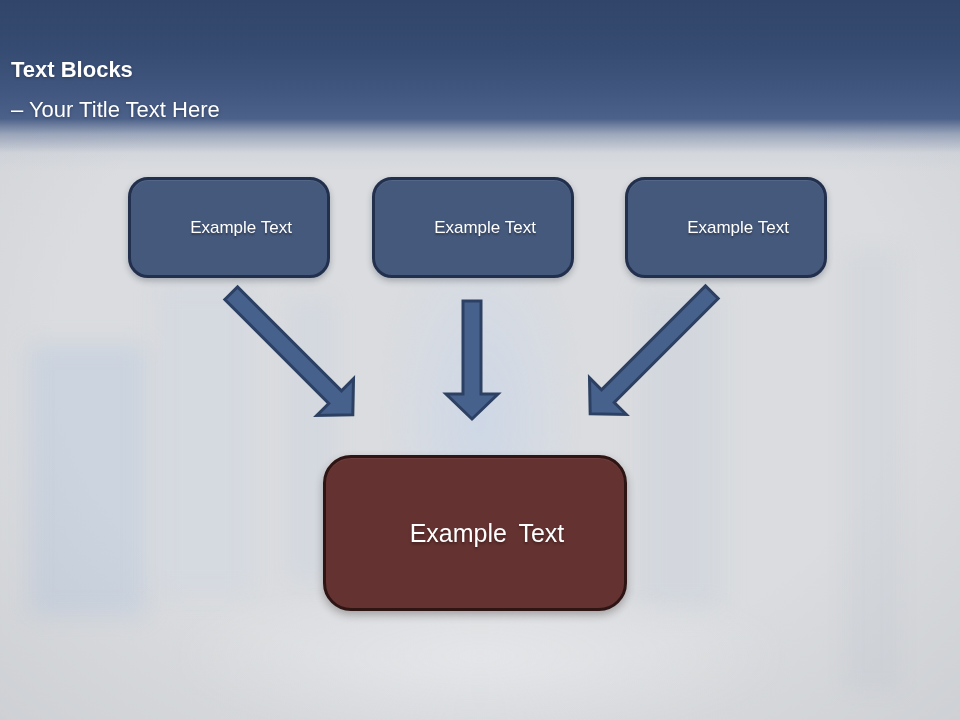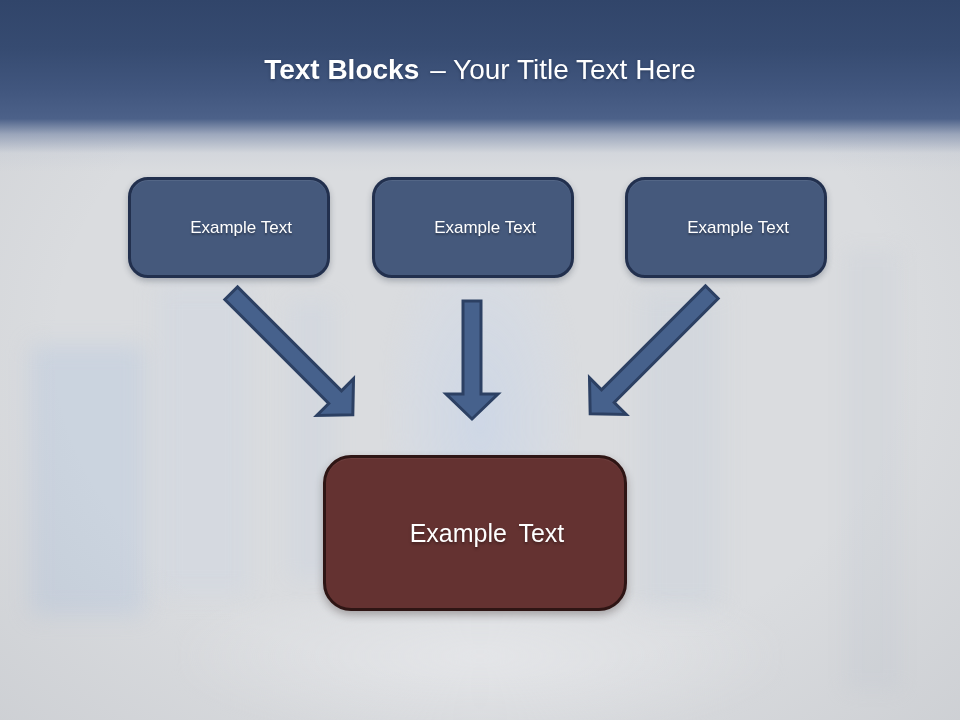--- a/index.html
+++ b/index.html
@@ -37,23 +37,24 @@
       #364B71 28%,
       #41567E 52%,
       var(--header_bottom,#4C6189) 69%,
       rgba(106,124,160,.55) 78%,
       rgba(187,195,210,.22) 89%,
       rgba(218,220,223,0) 100%);
   }
   .page-title{
     position:absolute;left:0;top:50px;width:100%;z-index:3;
     display:flex;justify-content:center;align-items:baseline;
-    color:var(--title_text,#FFFFFF);font-size:28px;line-height:40px;
+    color:var(--title_text,#FFFFFF);font-size:22px;line-height:40px;
     text-shadow:0 1px 3px rgba(10,20,40,.35);
     white-space:nowrap;
+    flex-direction:column;
   }
   .title-bold{font-weight:700;}
   .title-rest{font-weight:400;margin-left:11px;}
   
   .shape{position:absolute;z-index:3;box-sizing:border-box;
     display:flex;align-items:center;justify-content:center;text-align:center;padding-left:24px;}
   .top-block{
     width:202px;height:101px;top:177px;border-radius:20px;
     background:var(--block_fill,#45597C);
     border:3px solid var(--block_border,#22304E);

